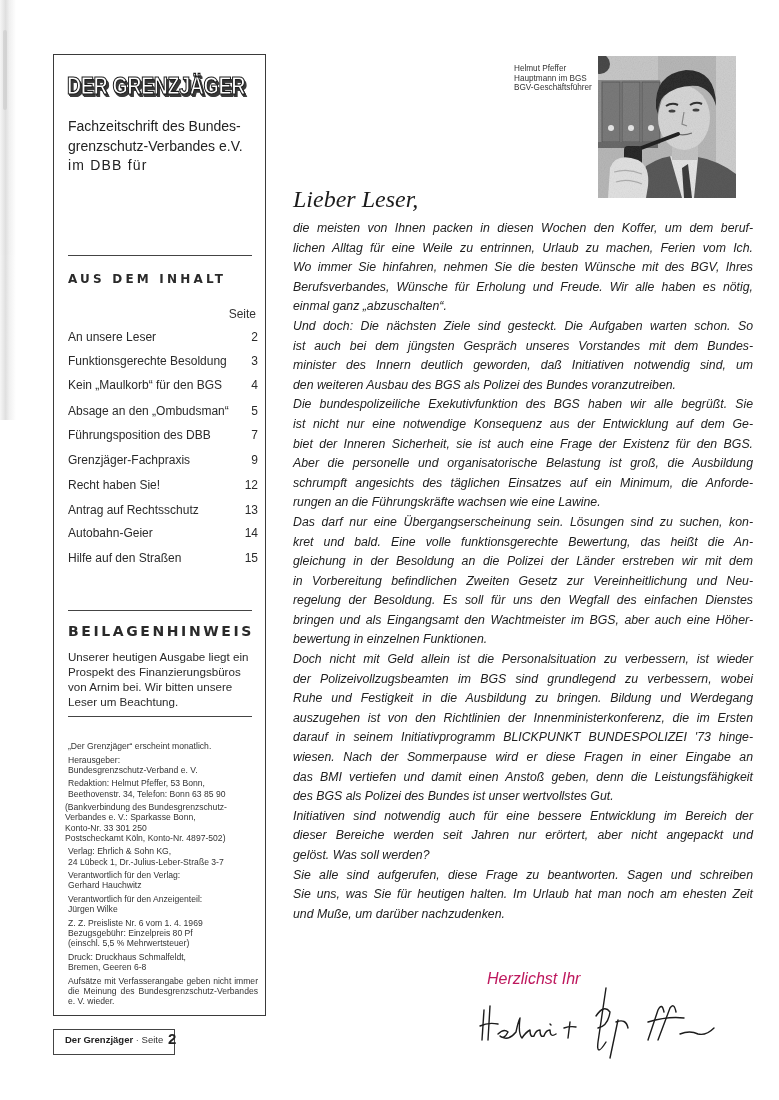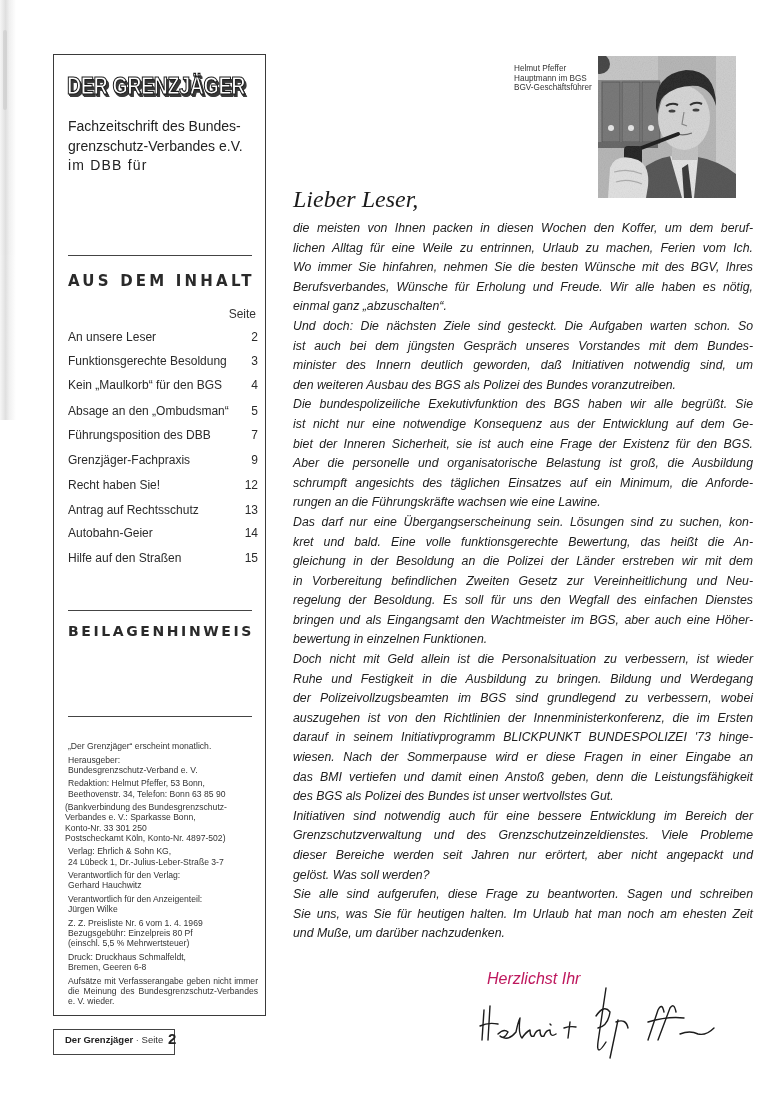--- a/index.html
+++ b/index.html
@@ -47,21 +47,21 @@
     font-size: 14px; letter-spacing: 3.4px; line-height: 19.5px; color: #2a2a2a;
   }
   .topics div { white-space: nowrap; }
   .rule {
     position: absolute; left: 14px; width: 184px; height: 0;
     border-top: 1.3px solid #444;
   }
   .section-head {
     position: absolute; left: 14px; width: 190px;
     font-family: "DejaVu Sans", sans-serif; font-weight: bold;
-    font-size: 15px; letter-spacing: 3.2px; color: #2a2a2a; white-space: nowrap;
+    font-size: 12px; letter-spacing: 3.2px; color: #2a2a2a; white-space: nowrap;
   }
   .toc {
     position: absolute; left: 14px; top: 275px; width: 186px;
   }
   .toc-row {
     position: absolute; left: 0; width: 186px; height: 16px;
     font-size: 12px; color: #2a2a2a;
   }
   .toc-title { position: absolute; left: 0; top: 0; white-space: nowrap; }
   .toc-page { position: absolute; right: -4px; top: 0; width: 20px; text-align: right; }
@@ -183,20 +183,26 @@
     </div>
     <div class="toc-row" style="top:221px">
       <span class="toc-title">Hilfe auf den Straßen</span>
       <span class="toc-page">15</span>
     </div>
   </div>
 
   <div class="rule" style="top:555px"></div>
 
   <div class="section-head" style="top:568px; font-size:14px; letter-spacing:2.6px;">BEILAGENHINWEIS</div>
+  <div class="insert-text">
+    <div>Unserer heutigen Ausgabe liegt ein</div>
+    <div>Prospekt des Finanzierungsbüros</div>
+    <div>von Arnim bei. Wir bitten unsere</div>
+    <div>Leser um Beachtung.</div>
+  </div>
 
   <div class="rule" style="top:661px"></div>
 
   <div class="imprint">
     <div class="block">
       <div class="line">„Der Grenzjäger“ erscheint monatlich.</div>
     </div>
     <div class="block">
       <div class="line">Herausgeber:</div>
       <div class="line">Bundesgrenzschutz-Verband e. V.</div>
@@ -327,29 +333,28 @@
     <span class="line">schrumpft angesichts des täglichen Einsatzes auf ein Minimum, die Anforde-</span>
     <span class="line last">rungen an die Führungskräfte wachsen wie eine Lawine.</span>
     <span class="line">Das darf nur eine Übergangserscheinung sein. Lösungen sind zu suchen, kon-</span>
     <span class="line">kret und bald. Eine volle funktionsgerechte Bewertung, das heißt die An-</span>
     <span class="line">gleichung in der Besoldung an die Polizei der Länder erstreben wir mit dem</span>
     <span class="line">in Vorbereitung befindlichen Zweiten Gesetz zur Vereinheitlichung und Neu-</span>
     <span class="line">regelung der Besoldung. Es soll für uns den Wegfall des einfachen Dienstes</span>
     <span class="line">bringen und als Eingangsamt den Wachtmeister im BGS, aber auch eine Höher-</span>
     <span class="line last">bewertung in einzelnen Funktionen.</span>
     <span class="line">Doch nicht mit Geld allein ist die Personalsituation zu verbessern, ist wieder</span>
+    <span class="line">der Polizeivollzugsbeamten im BGS sind grundlegend zu verbessern, wobei</span>
     <span class="line">Ruhe und Festigkeit in die Ausbildung zu bringen. Bildung und Werdegang</span>
-    <span class="line">der Polizeivollzugsbeamten im BGS sind grundlegend zu verbessern, wobei</span>
     <span class="line">auszugehen ist von den Richtlinien der Innenministerkonferenz, die im Ersten</span>
     <span class="line">darauf in seinem Initiativprogramm BLICKPUNKT BUNDESPOLIZEI '73 hinge-</span>
     <span class="line">wiesen. Nach der Sommerpause wird er diese Fragen in einer Eingabe an</span>
     <span class="line">das BMI vertiefen und damit einen Anstoß geben, denn die Leistungsfähigkeit</span>
     <span class="line last">des BGS als Polizei des Bundes ist unser wertvollstes Gut.</span>
     <span class="line">Initiativen sind notwendig auch für eine bessere Entwicklung im Bereich der</span>
-    <span class="line">Grenzschutzverwaltung und des Grenzschutzeinzeldienstes. Viele Probleme</span>
     <span class="line">dieser Bereiche werden seit Jahren nur erörtert, aber nicht angepackt und</span>
     <span class="line last">gelöst. Was soll werden?</span>
     <span class="line">Sie alle sind aufgerufen, diese Frage zu beantworten. Sagen und schreiben</span>
     <span class="line">Sie uns, was Sie für heutigen halten. Im Urlaub hat man noch am ehesten Zeit</span>
     <span class="line last">und Muße, um darüber nachzudenken.</span>
   </div>
 
 <div class="closing">Herzlichst Ihr</div>
 
 <div class="signature">

